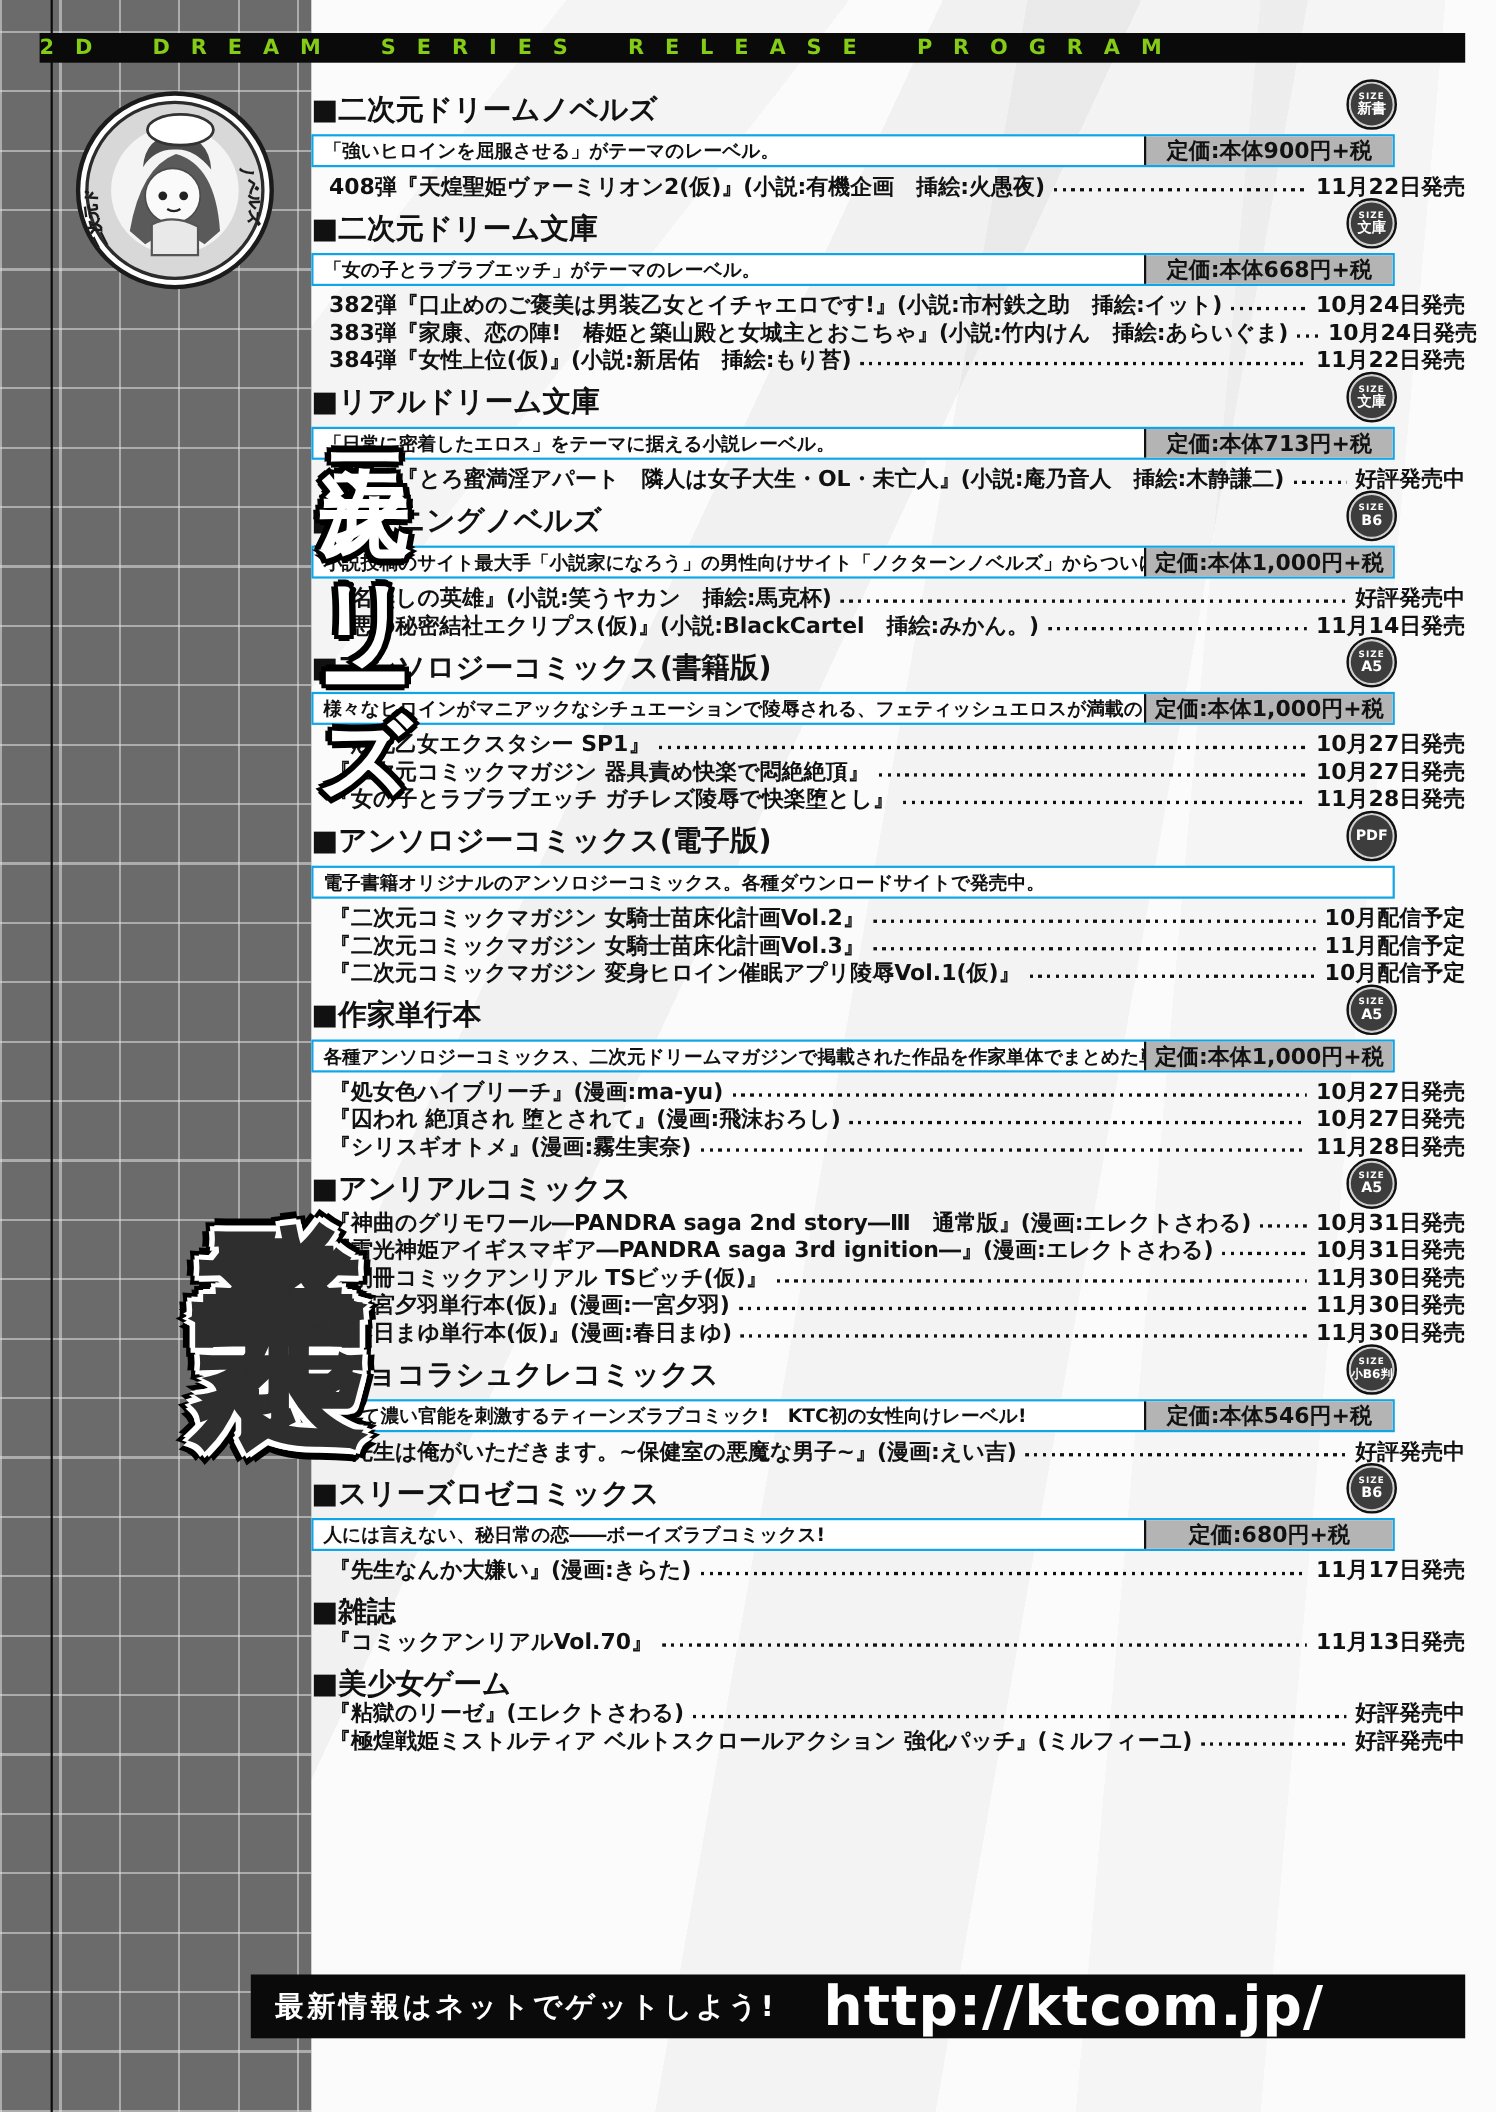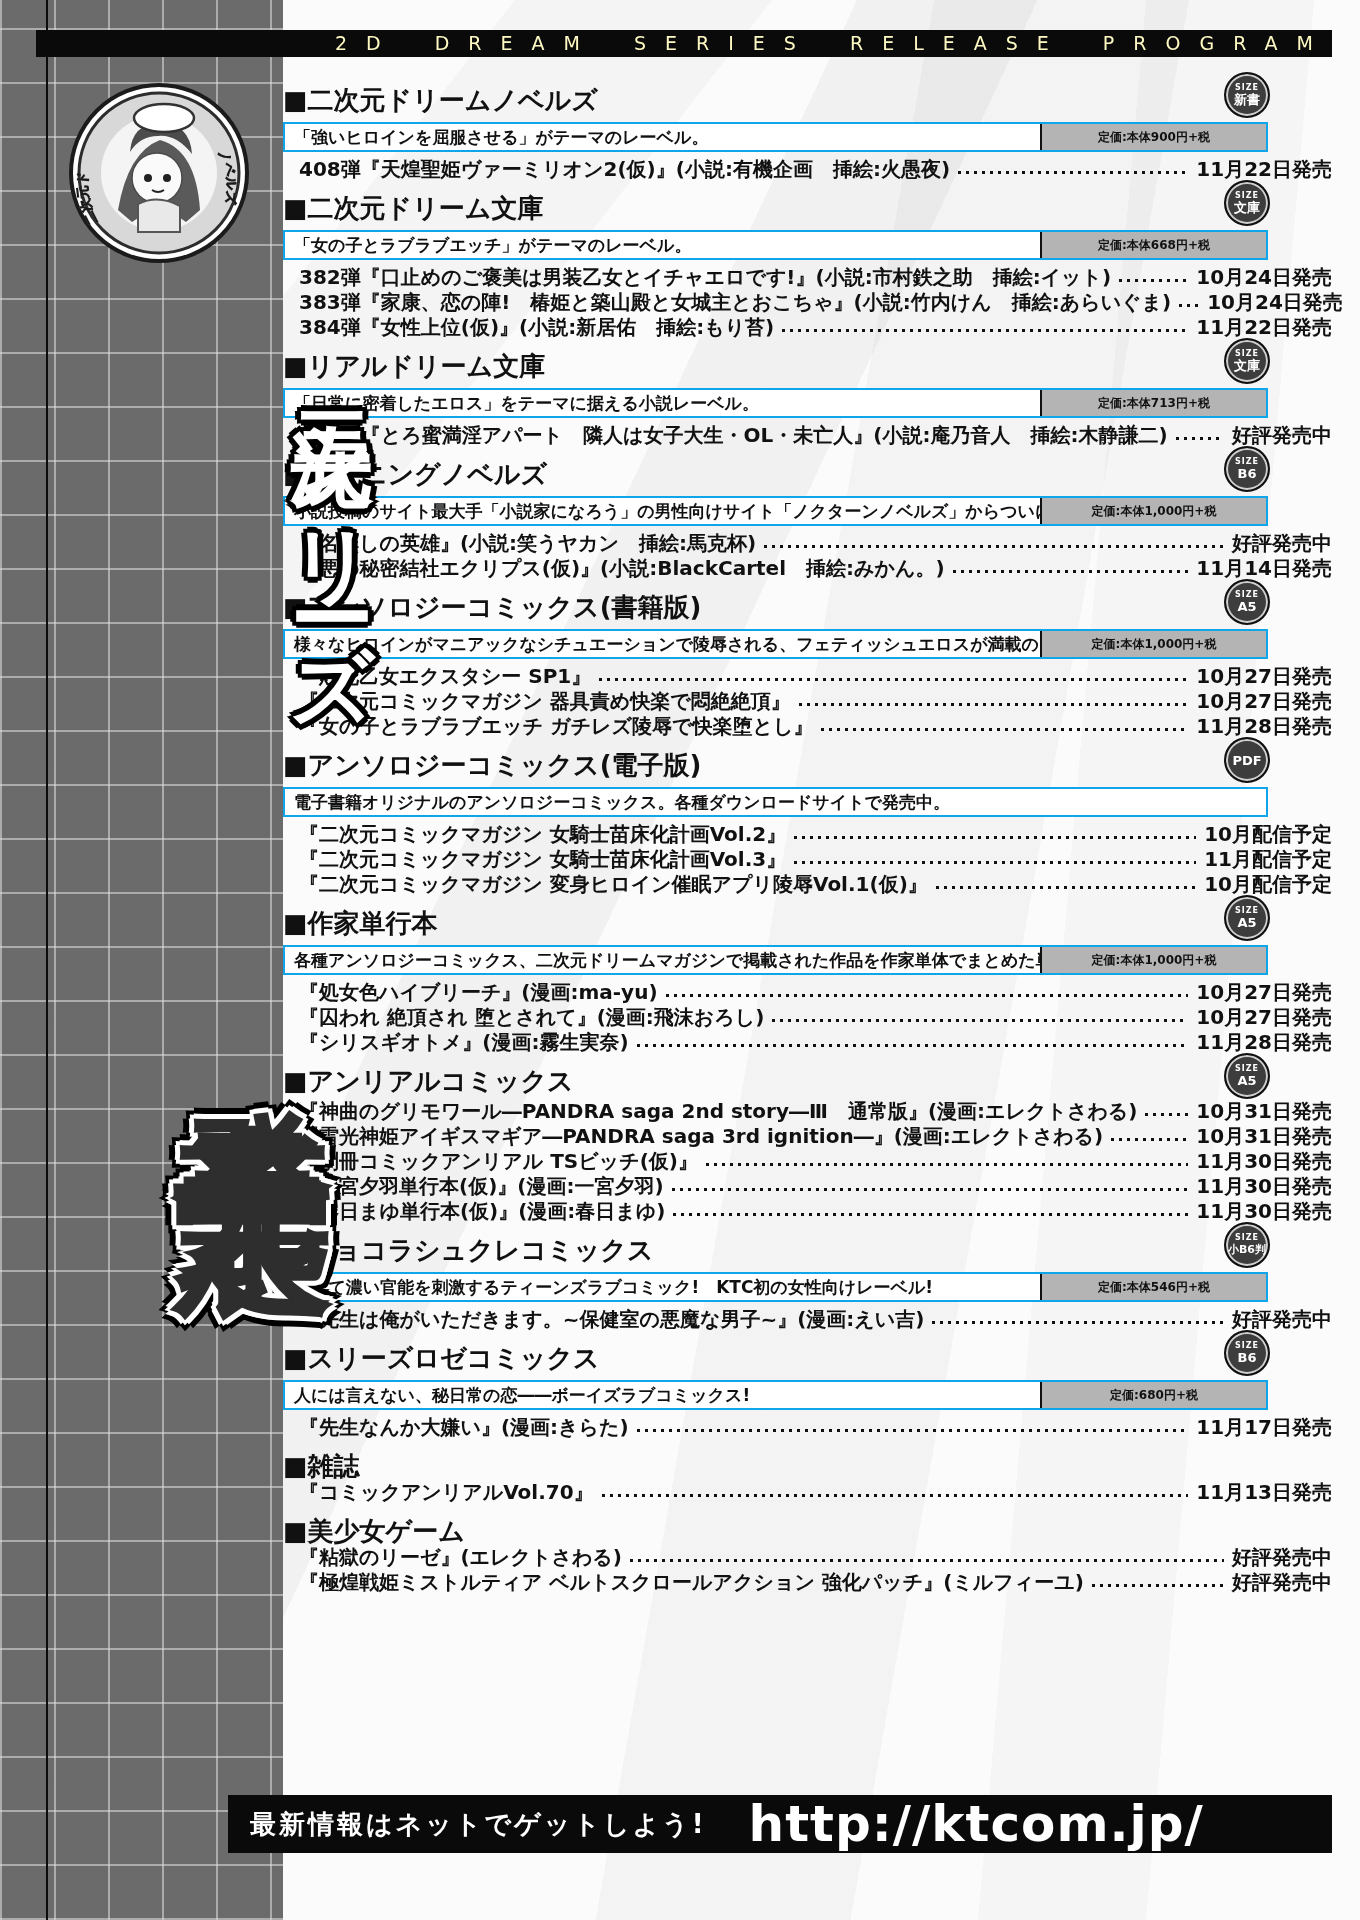--- a/index.html
+++ b/index.html
@@ -35,43 +35,43 @@
     text-shadow:-6px 0 #000,6px 0 #000,0 -6px #000,0 6px #000,-4px -4px #000,4px -4px #000,-4px 4px #000,4px 4px #000;
   }
   .vtitle-bottom{
     top:980px;left:62px;font-size:162px;line-height:178px;letter-spacing:12px;color:#2e2e2e;
     text-shadow:-5px 0 #fff,5px 0 #fff,0 -5px #fff,0 5px #fff,-4px -4px #fff,4px -4px #fff,-4px 4px #fff,4px 4px #fff,
       -11px 0 #000,11px 0 #000,0 -11px #000,0 11px #000,-8px -8px #000,8px -8px #000,-8px 8px #000,8px 8px #000;
   }
   
   .banner{
     position:absolute;left:36px;top:30px;width:1296px;height:27px;z-index:4;
-    background:#0a0a0a;color:#fef9c3;text-align:right;line-height:27px;
-    font-size:19px;letter-spacing:19px;word-spacing:10px;white-space:nowrap;overflow:hidden;
+    background:#0a0a0a;color:#84cc16;text-align:left;line-height:27px;
+    font-size:19px;letter-spacing:19px;word-spacing:10px;white-space:nowrap;overflow:hidden;font-weight:bold;
   }
   
   .main{position:absolute;left:283px;top:86px;width:1049px;z-index:2;}
   .sec{margin-bottom:12px;}
   .sec-head{display:flex;justify-content:space-between;align-items:flex-start;padding-right:62px;}
   .sec-head h2{margin:0;font-size:26px;line-height:28px;font-weight:bold;letter-spacing:0px;}
   .badge{
     width:46px;height:46px;border-radius:50%;background:#3d3d3d;flex:0 0 auto;
     border:2px solid #101010;box-shadow:0 0 0 2px #cfcfcf inset;
     color:#fff;display:flex;flex-direction:column;align-items:center;justify-content:center;
     margin-top:-14px;box-sizing:border-box;
   }
   .badge-size{font-size:8px;line-height:9px;letter-spacing:1px;font-weight:bold;}
   .badge-val{font-size:13px;line-height:15px;font-weight:bold;white-space:nowrap;}
   .descbar{
     width:985px;height:30px;box-sizing:border-box;border:2px solid #0ea5e9;background:#fff;
     display:flex;margin:4px 0 5px;align-items:stretch;
   }
   .desc{flex:1;font-size:17px;font-weight:bold;display:flex;align-items:center;padding:0 9px;white-space:nowrap;overflow:hidden;}
   .price{width:224px;flex:0 0 auto;background:#b4b4b4;border-left:2px solid #101010;
-    font-size:12px;font-weight:bold;display:flex;align-items:center;justify-content:center;white-space:nowrap;}
+    font-size:20px;font-weight:bold;display:flex;align-items:center;justify-content:center;white-space:nowrap;}
   .item{display:flex;align-items:center;height:25px;font-size:20px;font-weight:bold;margin-left:16px;}
   .ititle{white-space:nowrap;}
   .leader{flex:1;margin:6px 8px 0;height:3px;min-width:20px;
     background-image:repeating-linear-gradient(90deg,#111 0 3px,transparent 3px 8px);}
   .idate{white-space:nowrap;}
   
   .footer{
     position:absolute;left:228px;top:1795px;width:1104px;height:58px;z-index:5;
     background:#0a0a0a;color:#fff;display:flex;align-items:center;padding-left:22px;box-sizing:border-box;gap:42px;
   }

